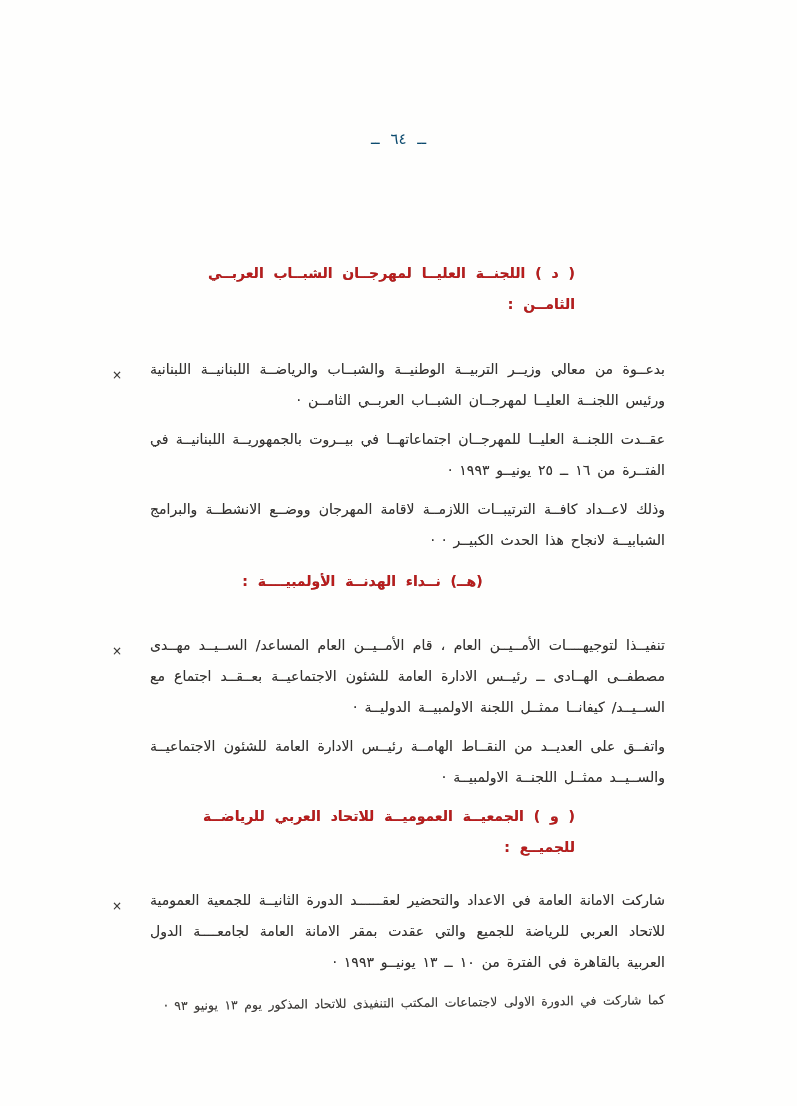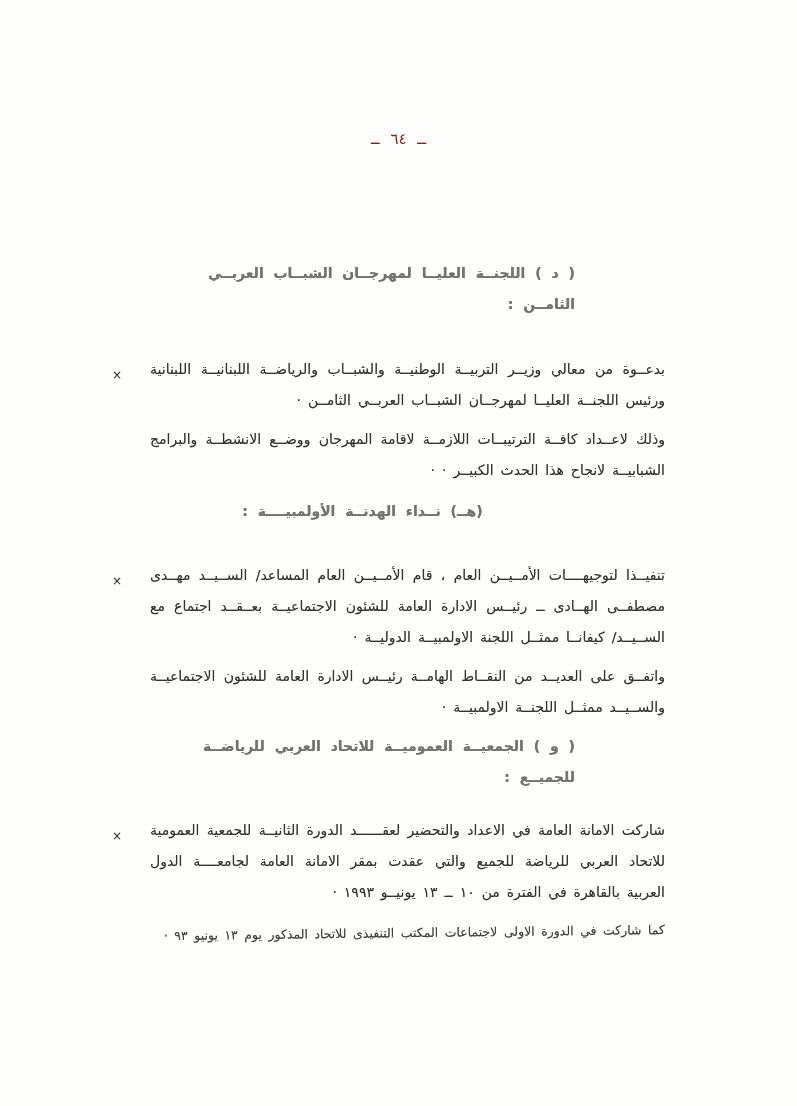--- a/index.html
+++ b/index.html
@@ -18,37 +18,37 @@
     color: #2f2d2a;
   }
   .page-number {
     position: absolute;
     top: 130px;
     left: 0;
     right: 0;
     text-align: center;
     font-size: 15px;
     word-spacing: 6px;
-    color: #7f1d1d;
+    color: #0c4a6e;
   }
   .content {
     position: absolute;
     top: 258px;
     right: 132px;
     left: 150px;
   }
   .heading {
     margin: 0;
     margin-right: 90px;
     font-size: 14px;
     font-weight: 700;
     line-height: 31px;
     text-align: right;
     word-spacing: 5px;
-    color: #737373;
+    color: #b91c1c;
     text-shadow: 0 0 0.5px rgba(43,41,38,0.55);
   }
   .sec-d .heading { margin-bottom: 34px; }
   .sec-h .heading { margin-top: 10px; margin-bottom: 33px; text-align: center; }
   .sec-w .heading { margin-top: 8px;    margin-bottom: 22px; }
   .para {
     position: relative;
     margin: 0 0 8px 0;
     font-size: 14px;
     line-height: 31px;
@@ -82,20 +82,23 @@
 
   <div class="content">
 
     <section class="sec sec-d">
       <h2 class="heading">( د )  اللجنــة  العليــا  لمهرجــان  الشبــاب  العربــي  الثامــن  :</h2>
       <p class="para bulleted">
         <span class="marker">×</span>
         <span>بدعــوة من معالي وزيــر التربيــة الوطنيــة والشبــاب والرياضــة اللبنانيــة اللبنانية ورئيس اللجنــة العليــا لمهرجــان الشبــاب العربــي الثامــن ·</span>
       </p>
       <p class="para">
+        <span>عقــدت اللجنــة العليــا للمهرجــان اجتماعاتهــا في بيــروت بالجمهوريــة اللبنانيــة في الفتــرة من ١٦ ــ ٢٥ يونيــو ١٩٩٣ ·</span>
+      </p>
+      <p class="para">
         <span>وذلك لاعــداد كافــة الترتيبــات اللازمــة لاقامة المهرجان ووضــع الانشطــة والبرامج الشبابيــة لانجاح هذا الحدث الكبيــر · ·</span>
       </p>
     </section>
 
     <section class="sec sec-h">
       <h2 class="heading">(هــ)  نــداء  الهدنــة  الأولمبيــــة  :</h2>
       <p class="para bulleted">
         <span class="marker">×</span>
         <span>تنفيــذا لتوجيهــــات الأمــيــن العام ، قام الأمــيــن العام المساعد/ الســيــد مهــدى مصطفــى الهــادى ــ رئيــس الادارة العامة للشئون الاجتماعيــة بعــقــد اجتماع مع الســيــد/ كيفانــا ممثــل اللجنة الاولمبيــة الدوليــة ·</span>
       </p>

